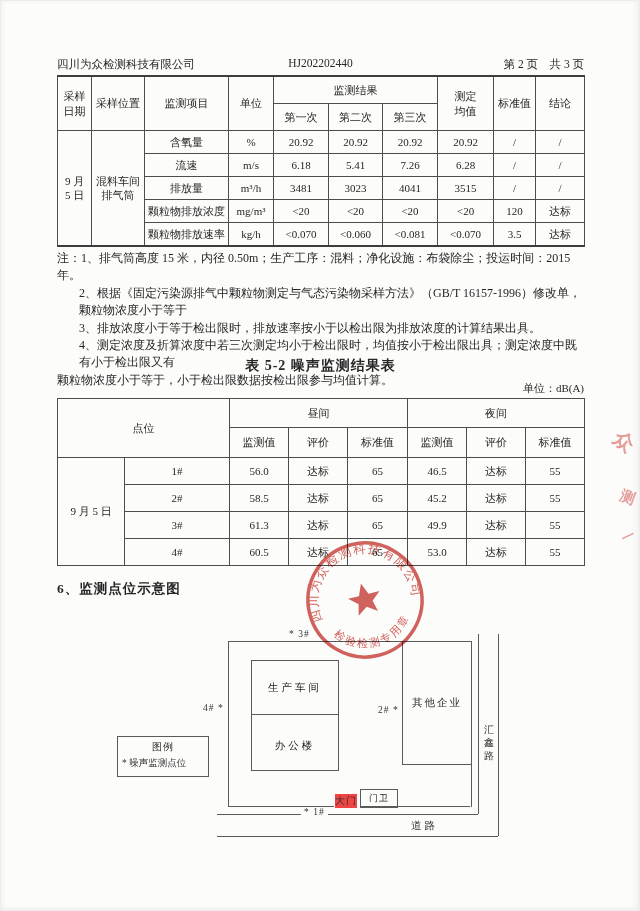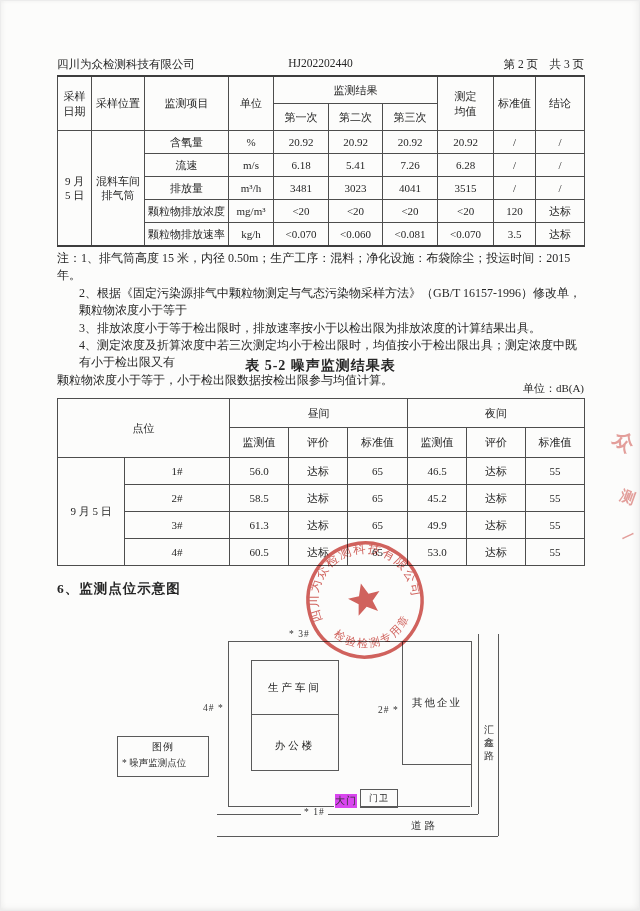--- a/index.html
+++ b/index.html
@@ -241,21 +241,21 @@
       <span class="half-label" style="top:78px;">办公楼</span>
     </div>
 
     <div class="box" style="left:402px;top:641px;width:68px;height:122px;">
       <span class="half-label" style="top:54px;letter-spacing:2px;font-size:10.5px;">其他企业</span>
     </div>
 
     <span class="marker" style="left:203px;top:703px;">4#  *</span>
     <span class="marker" style="left:378px;top:705px;">2#  *</span>
 
-    <span class="dlabel" style="left:335px;top:794px;font-size:10px;letter-spacing:1px;background:#d946ef;">大门</span>
+    <span class="dlabel" style="left:335px;top:794px;font-size:10px;letter-spacing:1px;background:#ef4444;">大门</span>
     <div class="box" style="left:360px;top:789px;width:36px;height:17px;">
       <span class="half-label" style="top:2px;font-size:9px;letter-spacing:1px;">门卫</span>
     </div>
 
     <div class="hline" style="left:217px;top:814px;width:261px;"></div>
     <span class="marker" style="left:301px;top:807px;background:#fcfcfb;padding:0 3px;">*  1#</span>
     <div class="hline" style="left:217px;top:836px;width:281px;"></div>
     <span class="dlabel" style="left:411px;top:819px;font-size:10.5px;letter-spacing:3px;">道路</span>
 
     <div class="vline" style="left:478px;top:634px;height:180px;"></div>

